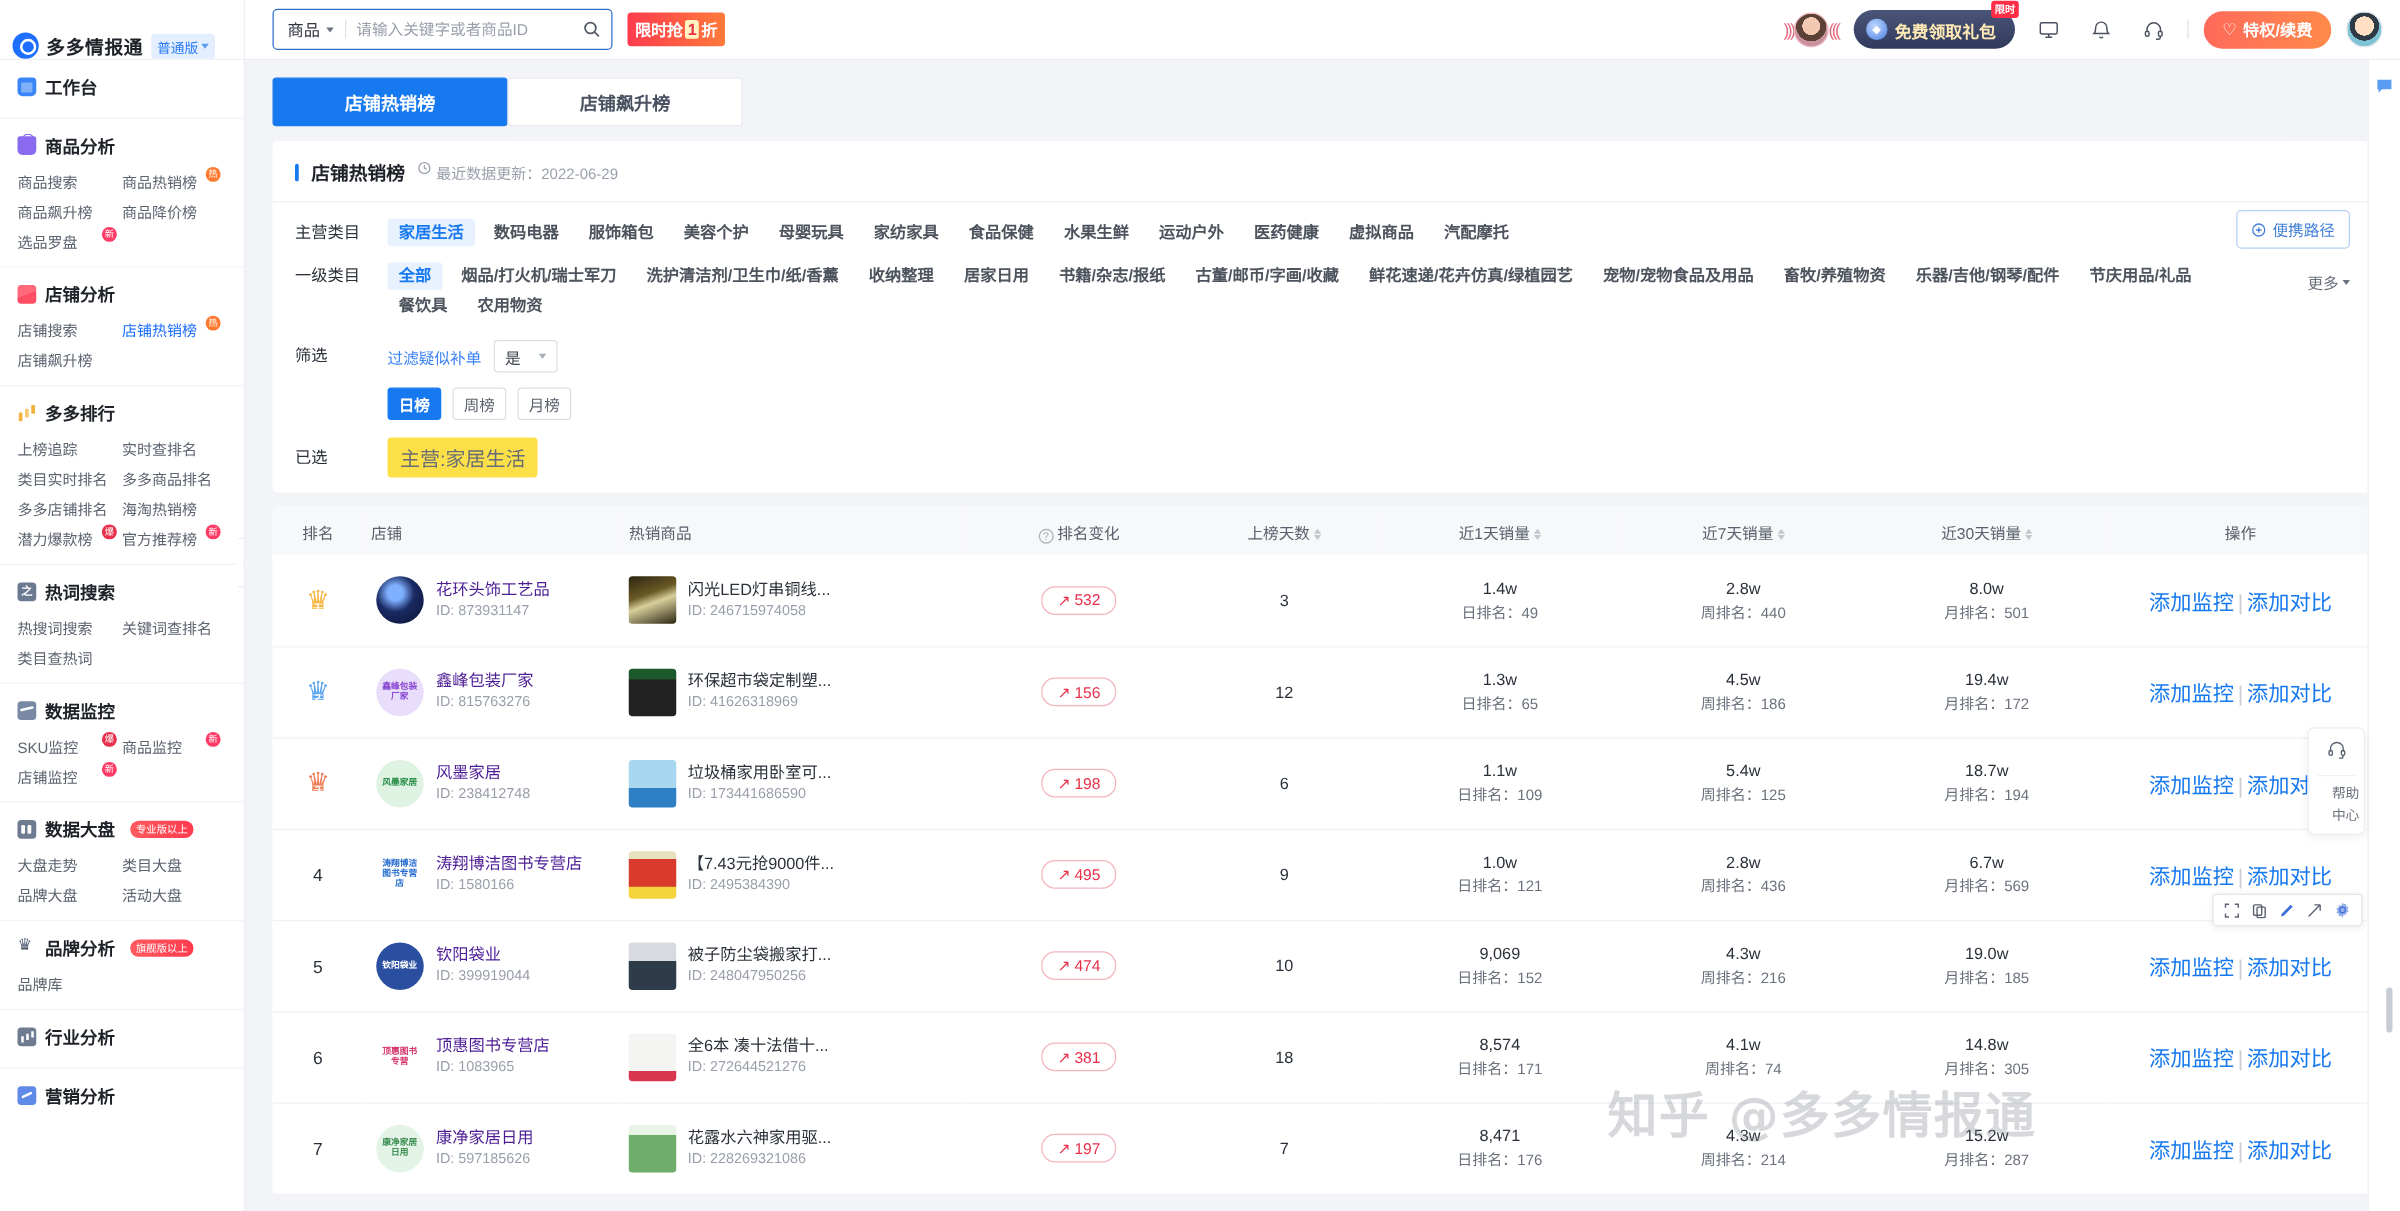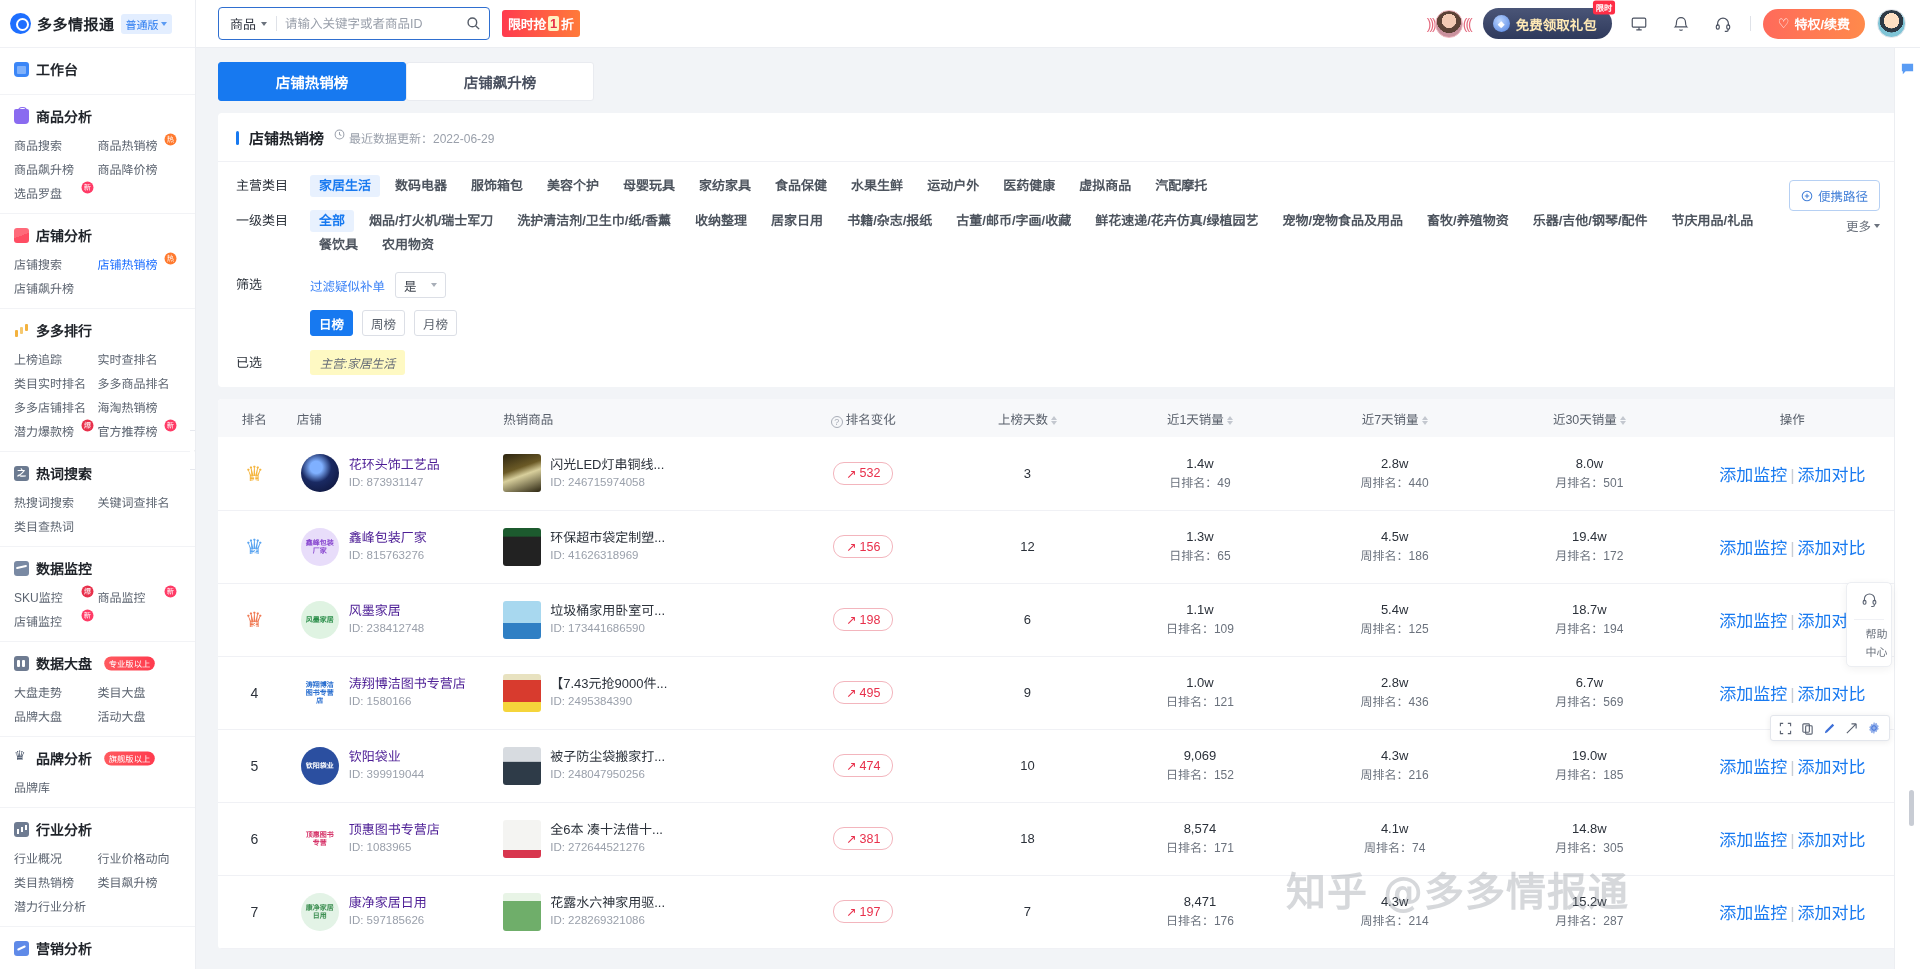--- a/index.html
+++ b/index.html
@@ -16,21 +16,21 @@
 
   
   .sidebar {
     width: 196px; height: 969px; background: #ffffff;
     border-right: 1px solid #eceef2;
     flex: 0 0 196px;
     position: relative;
     overflow: hidden;
   }
   .brand {
-    height: 48px; display: flex; align-items: center; gap: 6px;
+    height: 48px; display: flex; align-items: flex-end; gap: 6px;
     padding: 0 10px; border-bottom: 1px solid #f0f1f5;
   }
   .brand-logo {
     width: 21px; height: 21px; border-radius: 50%;
     background: #1e6fff; position: relative; flex: 0 0 21px;
   }
   .brand-logo::after {
     content: ""; position: absolute; left: 6px; top: 5px;
     width: 9px; height: 9px; border-radius: 50%;
     border: 2px solid #fff;
@@ -237,37 +237,37 @@
   }
   .chip.active { color: #1779f0; background: #e8f1fe; }
   .more-btn {
     font-size: 12.5px; color: #6b727d; display: flex; align-items: center; gap: 3px;
     cursor: pointer; white-space: nowrap; padding-top: 3px;
   }
   .path-btn {
     position: absolute; right: 18px; top: 6px;
     display: flex; align-items: center; gap: 5px; font-size: 12.5px; color: #4480d8;
     border: 1px solid #b6d0f3; border-radius: 4px; padding: 5px 11px; cursor: pointer;
-    background: #fff; white-space: nowrap; margin-top: 12px;
+    background: #fff; white-space: nowrap;
   }
   .select-box {
     display: inline-flex; align-items: center; gap: 14px; border: 1px solid #dcdfe6;
     border-radius: 3px; height: 26px; padding: 0 8px; font-size: 12.5px; color: #3d434d;
     cursor: pointer; background: #fff;
   }
   .seg-group { display: flex; gap: 9px; }
   .seg {
     width: 43px; height: 26px; border-radius: 3px; font-size: 12.5px;
     display: flex; align-items: center; justify-content: center; cursor: pointer;
     border: 1px solid #dcdfe6; color: #5c636e; background: #fff;
   }
   .seg.active { background: #1779f0; color: #fff; border-color: #1779f0; font-weight: 700; }
   .selected-chip {
-    background: #fef9c3; color: #676d78; font-size: 12px; padding: 4px 10px;
-    border-radius: 3px; display: inline-block; font-style: italic;
+    background: #fde047; color: #676d78; font-size: 16px; padding: 4px 10px;
+    border-radius: 3px; display: inline-block;
   }
 
   
   .table-card { background: #fff; border-radius: 4px; overflow: hidden; }
   table { width: 100%; border-collapse: collapse; table-layout: fixed; }
   thead th {
     background: #f7f8fa; font-size: 12.5px; font-weight: 400; color: #5a616c;
     height: 38px; text-align: center; padding: 0 6px; white-space: nowrap;
   }
   thead th.l { text-align: left; }
@@ -469,27 +469,20 @@
             <span class="group-tag">旗舰版以上</span>
           </div>
           <div class="links">
             <div class="link"><span>品牌库</span></div>
           </div>
         </div>
         <div class="nav-group">
           <div class="group-head">
             <span class="gi ind"></span>
             <span class="group-title">行业分析</span>
-          </div>
-          <div class="links">
-            <div class="link"><span>行业概况</span></div>
-            <div class="link"><span>行业价格动向</span></div>
-            <div class="link"><span>类目热销榜</span></div>
-            <div class="link"><span>类目飙升榜</span></div>
-            <div class="link"><span>潜力行业分析</span></div>
           </div>
         </div>
         <div class="nav-group">
           <div class="group-head">
             <span class="gi mkt"></span>
             <span class="group-title">营销分析</span>
           </div>
         </div>
       </nav>
     <div class="collapse-handle">‹</div>

